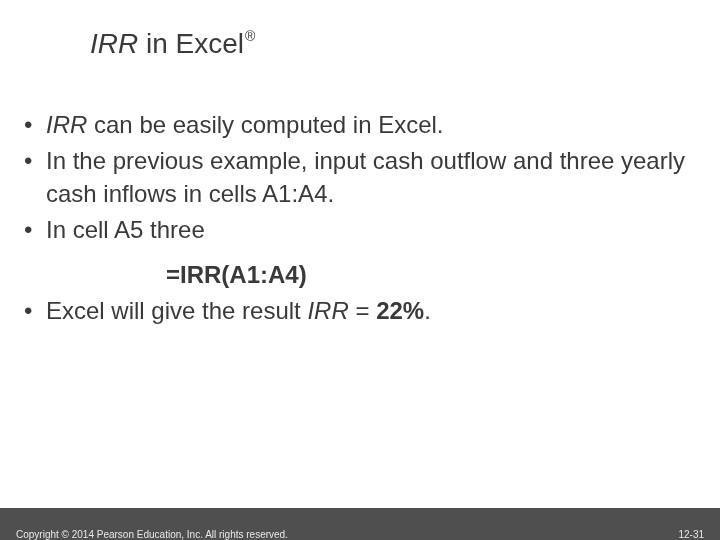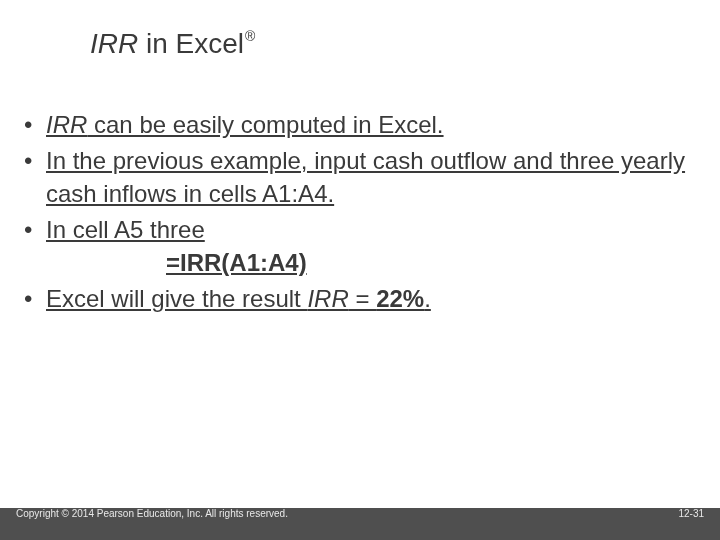--- a/index.html
+++ b/index.html
@@ -28,46 +28,47 @@
     margin-left: 1px;
   }
   .bullets {
     position: absolute;
     top: 108px;
     left: 20px;
     right: 28px;
     font-size: 24px;
     line-height: 1.4;
   }
-  .bullets ul { list-style: none; text-decoration: underline; }
+  .bullets ul { list-style: none; }
   .bullets li { position: relative; padding-left: 26px; margin-bottom: 2px; }
   .bullets li::before {
     content: "•";
     position: absolute;
     left: 4px;
     top: 0;
   }
   .formula {
     display: block;
     padding-left: 120px;
     font-weight: bold;
+    margin-top: 12px;
   }
   .bold { font-weight: bold; text-align: center; }
   .ital { font-style: italic; }
   .footer {
     position: absolute;
     bottom: 0;
     left: 0;
     width: 720px;
     height: 32px;
     background: #4f4f4f;
     color: #e8e8e8;
     font-size: 10px;
     display: flex;
-    align-items: flex-start;
+    align-items: flex-end;
     justify-content: space-between;
     padding: 0 16px;
   }
 </style>
 </head>
 <body>
 
 <div class="title">
   <span class="italic">IRR</span><span> in Excel</span><span class="reg">®</span>
 </div>

